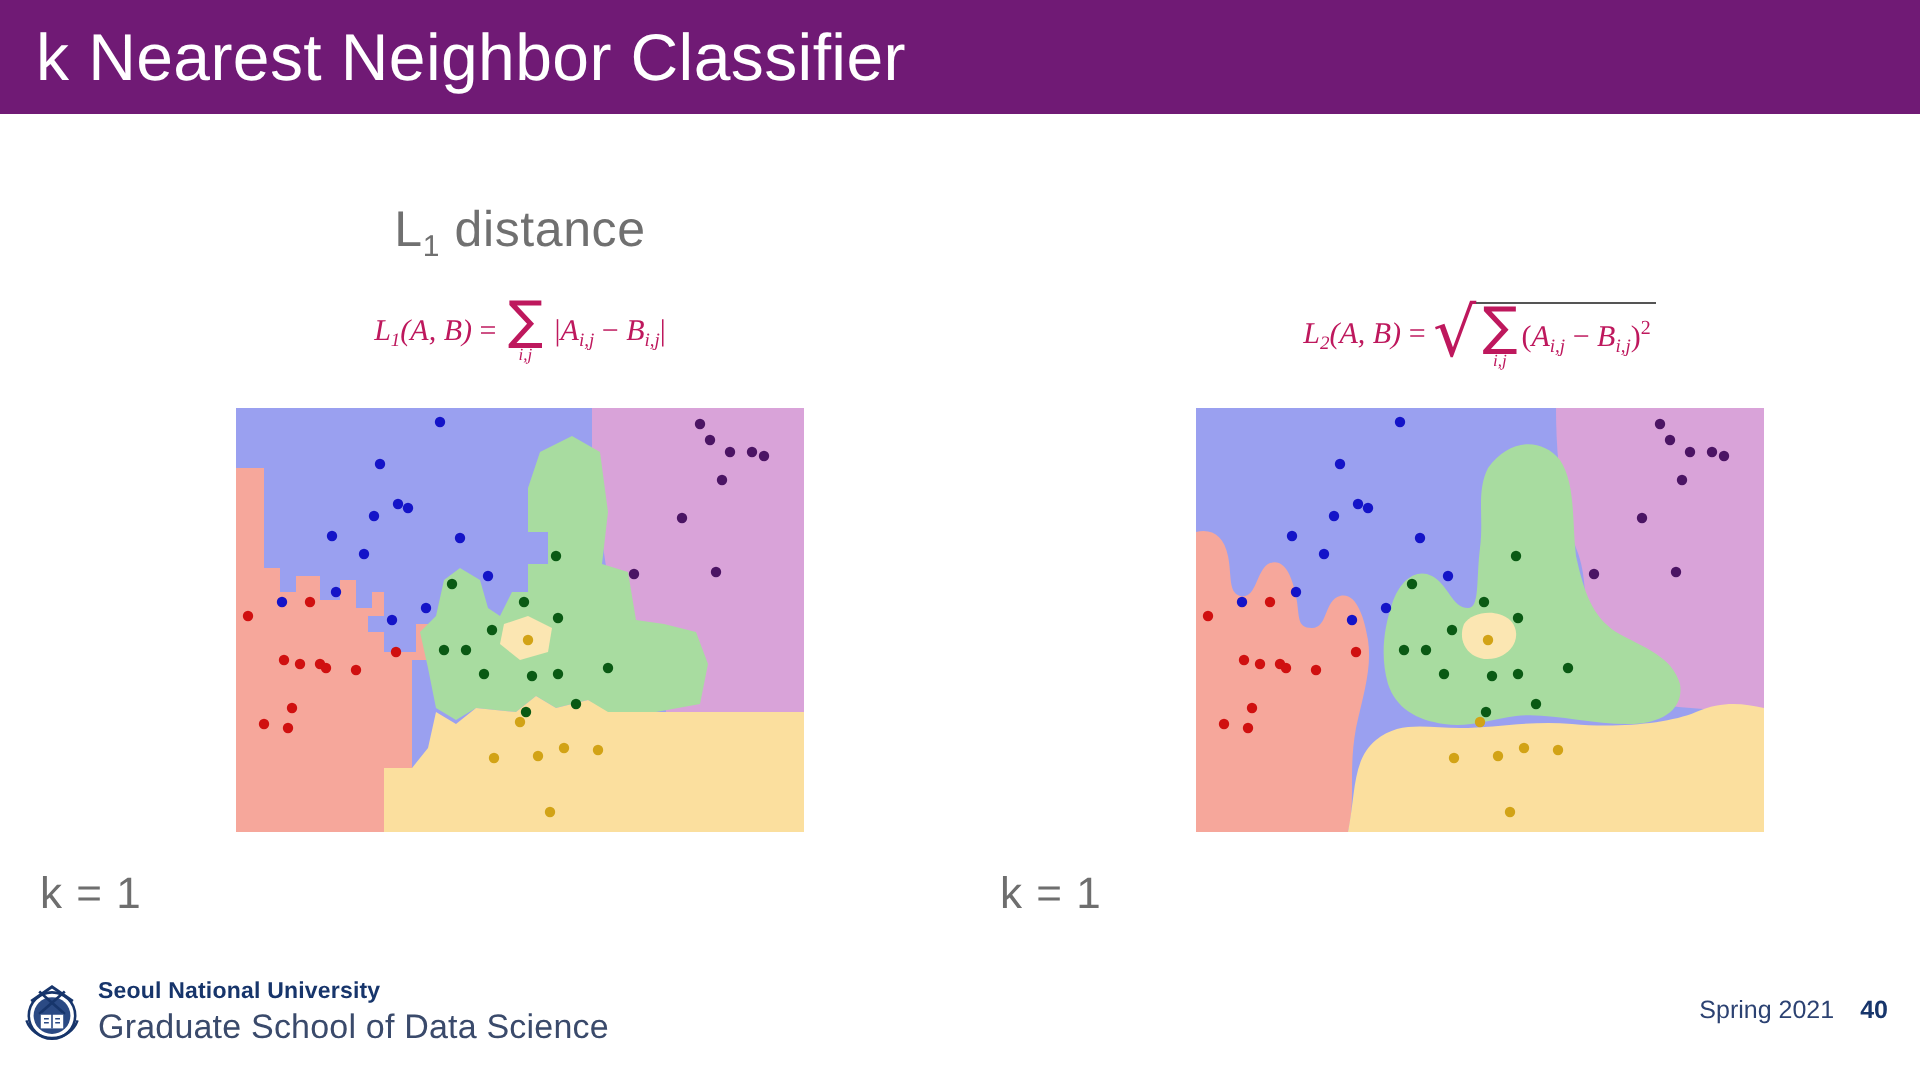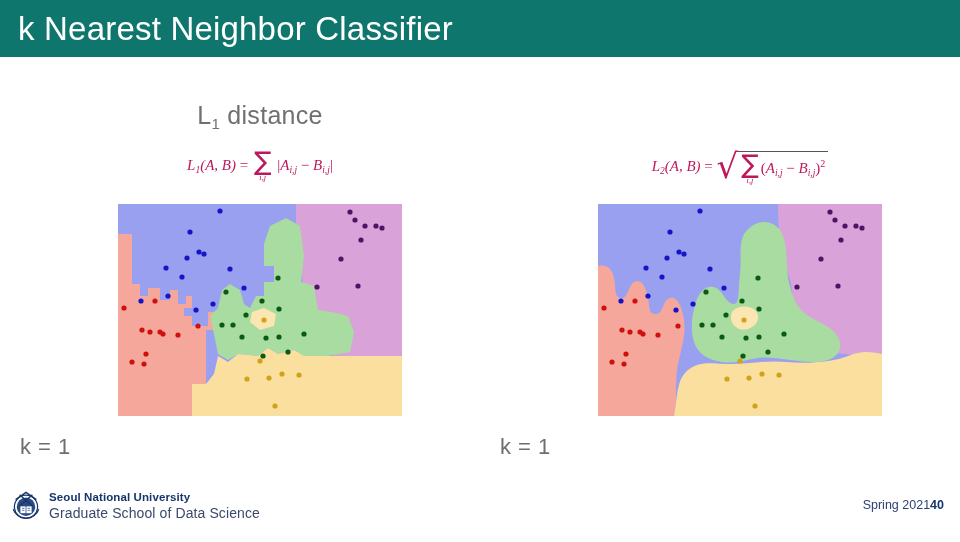--- a/index.html
+++ b/index.html
@@ -6,21 +6,21 @@
   body{
     width:960px;height:542px;
     background:#ffffff;
     font-family:"Liberation Sans", sans-serif;
     overflow:hidden;position:relative;
   }
 
   
   .title-bar{
     position:absolute;left:0;top:0;width:960px;height:57px;
-    background:#0f766e;
+    background:#701a75;
     display:flex;align-items:center;
   }
   .title-text{
     color:#ffffff;font-size:33px;font-weight:300;
     letter-spacing:0.2px;padding-left:18px;line-height:1;
     white-space:nowrap;
   }
 
   
   .panel{position:absolute;top:57px;width:480px;height:425px;margin-left:20px;}
@@ -64,24 +64,24 @@
     position:absolute;top:377px;width:100%;text-align:left;
     color:#6e6e6e;font-size:22px;font-weight:400;letter-spacing:0.5px;
   }
 
   
   .footer{position:absolute;left:0;bottom:0;width:960px;height:58px;}
   .brand{position:absolute;left:10px;top:6px;display:flex;align-items:center;}
   .crest{width:32px;height:32px;flex:0 0 32px;}
   .brand-text{margin-left:7px;line-height:1.18;}
   .brand-line1{font-size:11.5px;font-weight:bold;color:#17356b;letter-spacing:0.1px;}
-  .brand-line2{font-size:14px;font-weight:400;color:#3a4a6b;letter-spacing:0.1px;}
+  .brand-line2{font-size:17px;font-weight:400;color:#3a4a6b;letter-spacing:0.1px;}
   .footer-right{
     position:absolute;right:16px;top:14px;
-    font-size:12.5px;color:#2c4272;display:flex;align-items:baseline;
+    font-size:12.5px;color:#2c4272;display:flex;align-items:baseline;gap:13px;
   }
   .page-num{font-weight:bold;color:#17356b;font-size:12.5px;}
 </style>
 </head>
 <body>
 
 <div class="title-bar">
   <div class="title-text">k Nearest Neighbor Classifier</div>
 </div>
 

